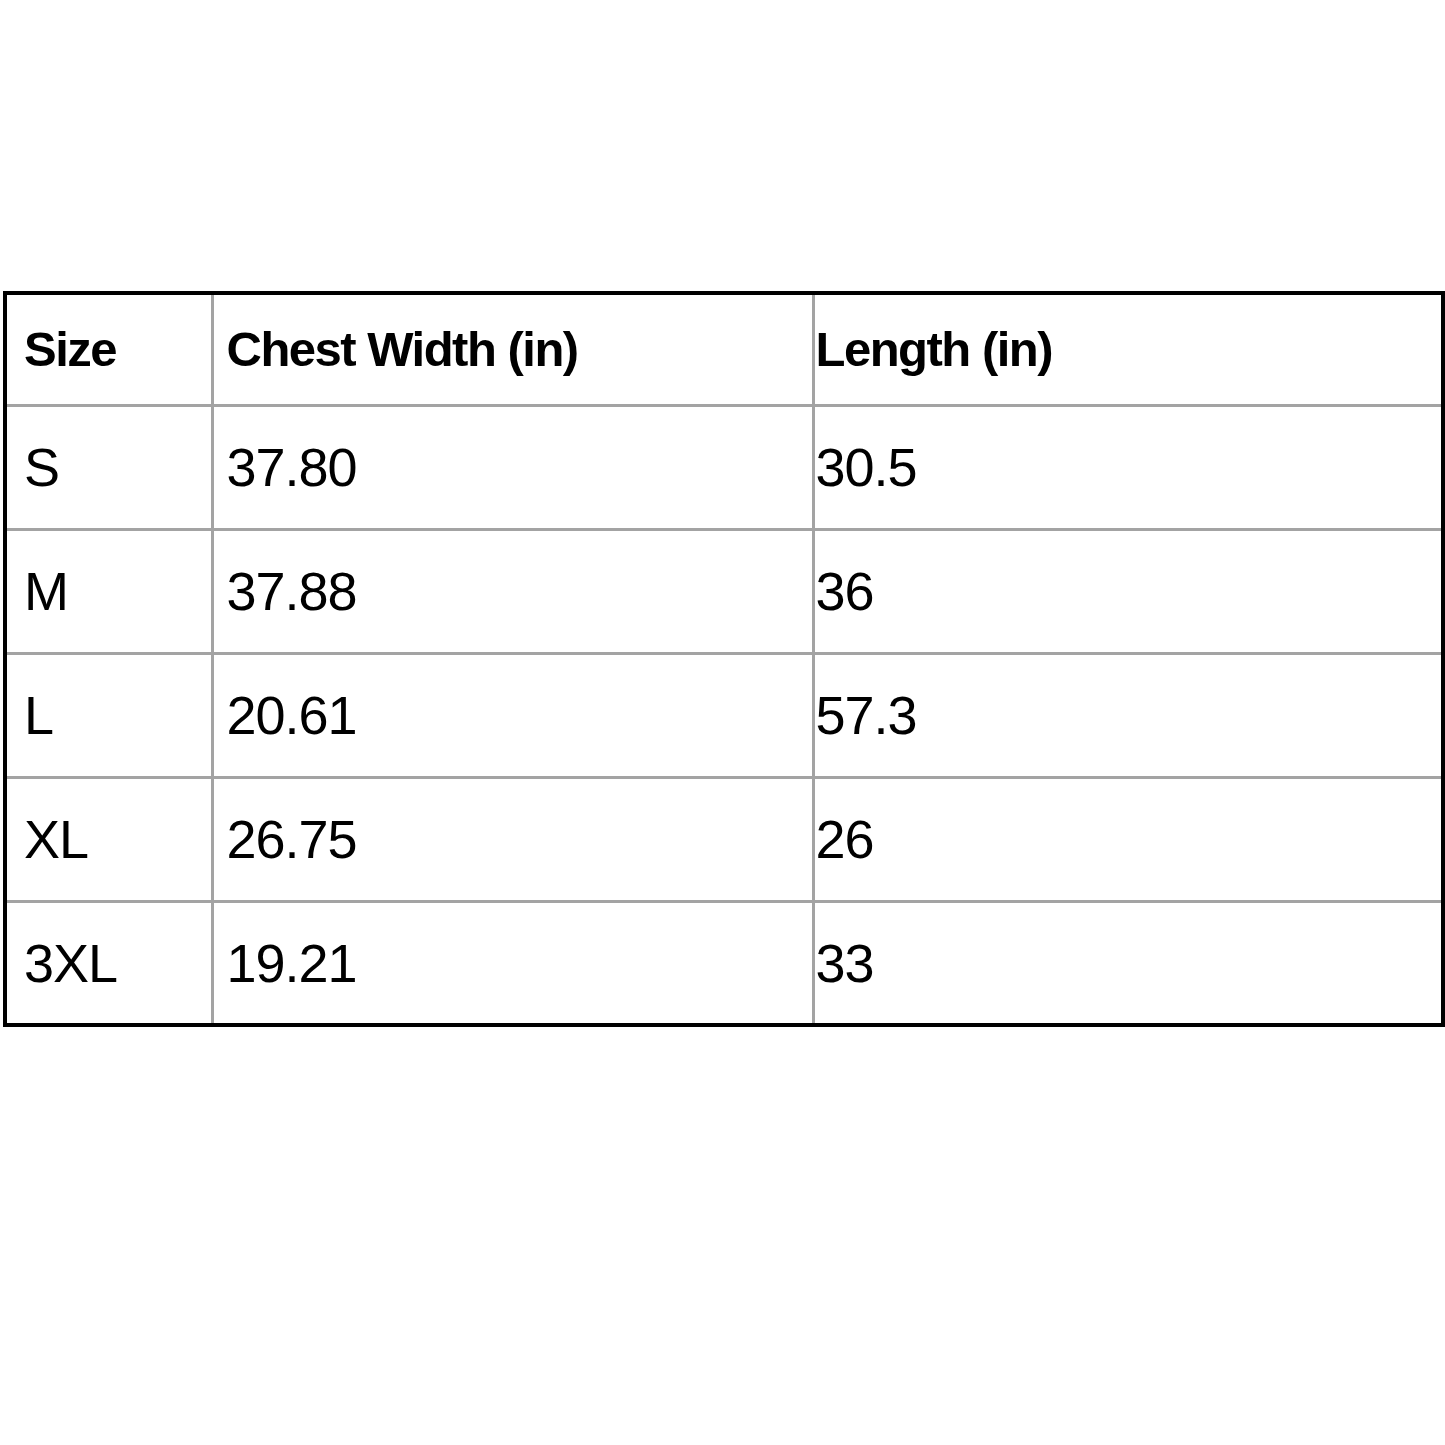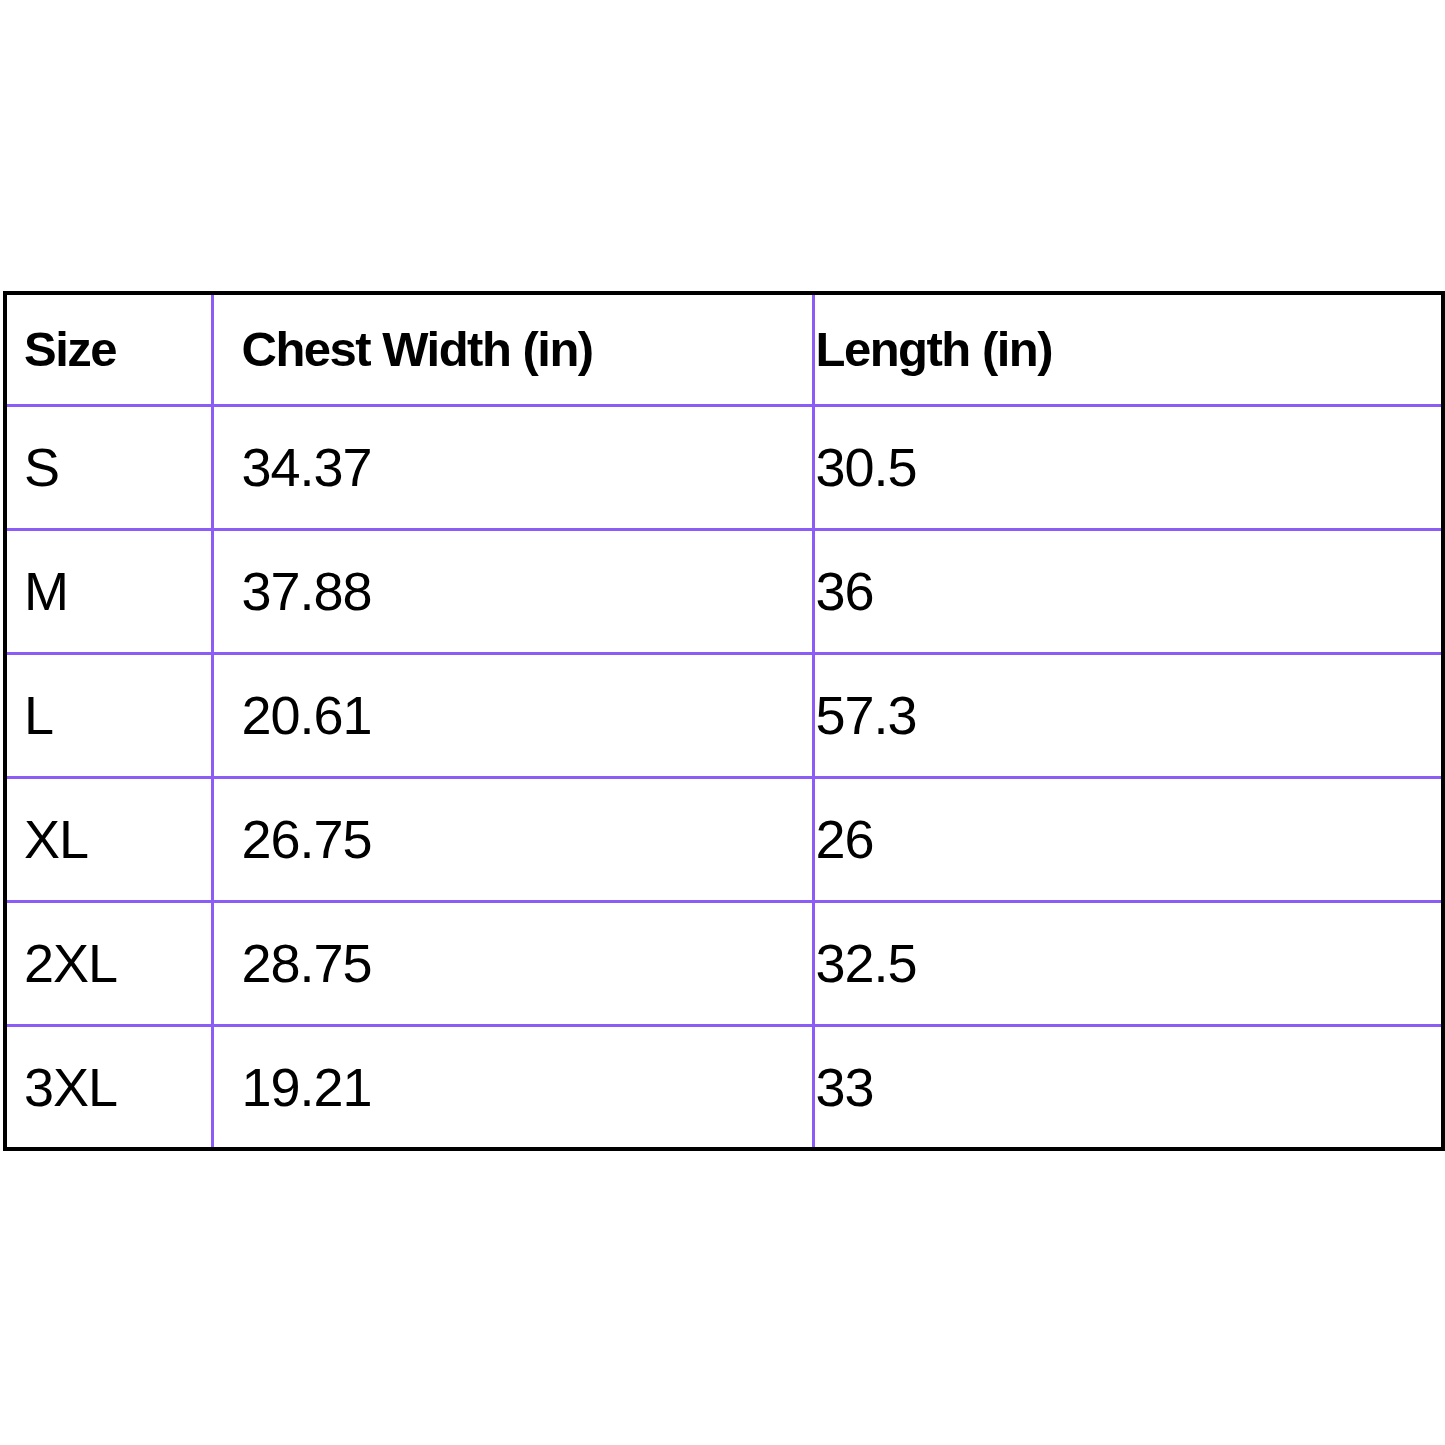--- a/index.html
+++ b/index.html
@@ -20,21 +20,21 @@
     left: 3px;
     top: 291px;
     width: 1438px;
     border-collapse: collapse;
     table-layout: fixed;
     border: 4px solid #000000;
     background: #ffffff;
   }
   .size-chart th,
   .size-chart td {
-    border: 3px solid #8b5cf6;
+    border: 3px solid #a3a3a3;
     text-align: left;
     vertical-align: middle;
     color: #000000;
     overflow: hidden;
     white-space: nowrap;
   }
   .size-chart tr.header-row {
     height: 112px;
   }
   .size-chart tr.data-row {
@@ -49,64 +49,59 @@
   .size-chart td {
     font-weight: 400;
     font-size: 54px;
     letter-spacing: -1px;
     line-height: 1;
   }
   .col-size  { width: 207px; }
   .col-chest { width: 601px; }
   .col-len   { width: 630px; }
   .pad-a { padding-left: 17px; }
-  .pad-b { padding-left: 28px; }
+  .pad-b { padding-left: 13px; }
   .pad-c { }
 </style>
 </head>
 <body>
 
 <div class="canvas">
   <table class="size-chart">
     <colgroup>
       <col class="col-size">
       <col class="col-chest">
       <col class="col-len">
     </colgroup>
     <tbody>
       <tr class="header-row">
         <th class="pad-a">Size</th>
         <th class="pad-b">Chest Width (in)</th>
         <th class="pad-c">Length (in)</th>
       </tr>
       <tr class="data-row">
         <td class="pad-a">S</td>
-        <td class="pad-b">34.37</td>
+        <td class="pad-b">37.80</td>
         <td class="pad-c">30.5</td>
       </tr>
       <tr class="data-row">
         <td class="pad-a">M</td>
         <td class="pad-b">37.88</td>
         <td class="pad-c">36</td>
       </tr>
       <tr class="data-row">
         <td class="pad-a">L</td>
         <td class="pad-b">20.61</td>
         <td class="pad-c">57.3</td>
       </tr>
       <tr class="data-row">
         <td class="pad-a">XL</td>
         <td class="pad-b">26.75</td>
         <td class="pad-c">26</td>
       </tr>
       <tr class="data-row">
-        <td class="pad-a">2XL</td>
-        <td class="pad-b">28.75</td>
-        <td class="pad-c">32.5</td>
-      </tr>
-      <tr class="data-row">
         <td class="pad-a">3XL</td>
         <td class="pad-b">19.21</td>
         <td class="pad-c">33</td>
       </tr>
     </tbody>
   </table>
 </div>
 
 </body></html>

